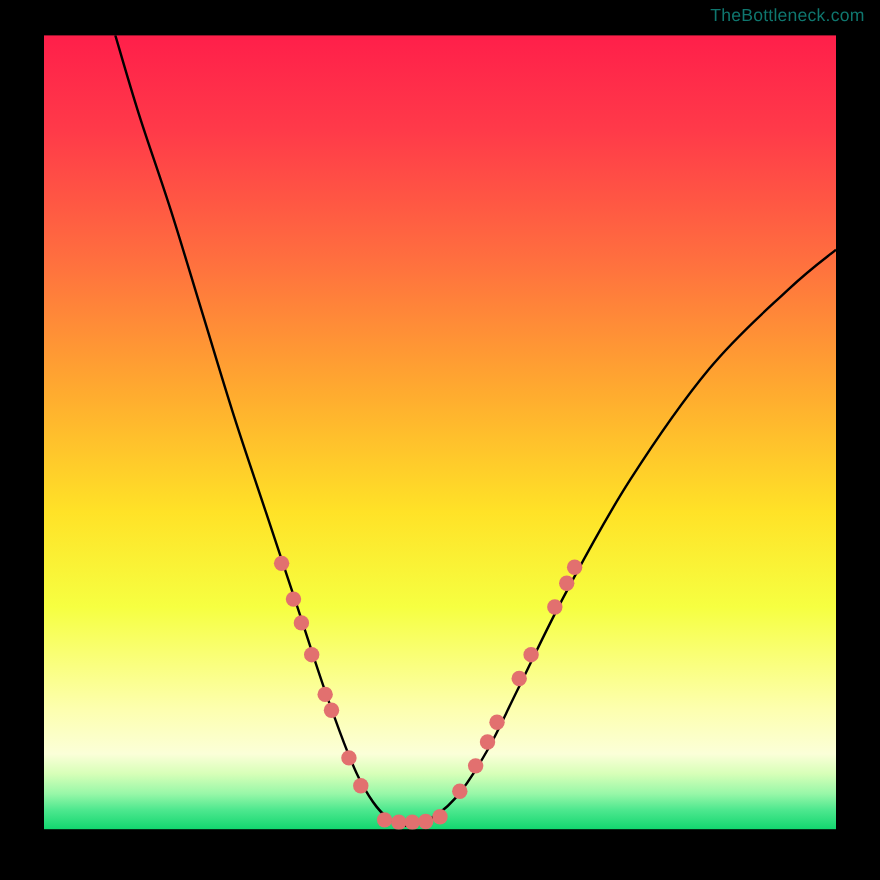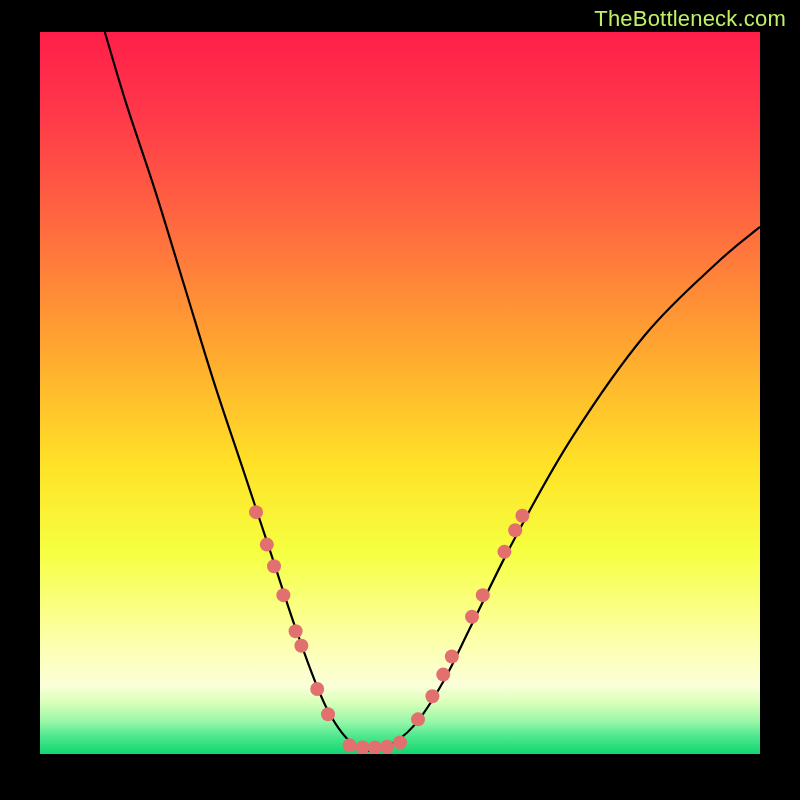--- a/index.html
+++ b/index.html
@@ -21,22 +21,22 @@
     position: absolute;
     left: 40px;
     top: 32px;
     width: 720px;
     height: 722px;
   }
   .watermark {
     position: absolute;
     top: 6px;
     right: 14px;
-    font-size: 22px;
-    color: #bef264;
+    font-size: 16px;
+    color: #0f766e;
     font-weight: 500;
     letter-spacing: 0.2px;
   }
   svg {
     display: block;
   }
 </style>
 </head>
 <body>
 

